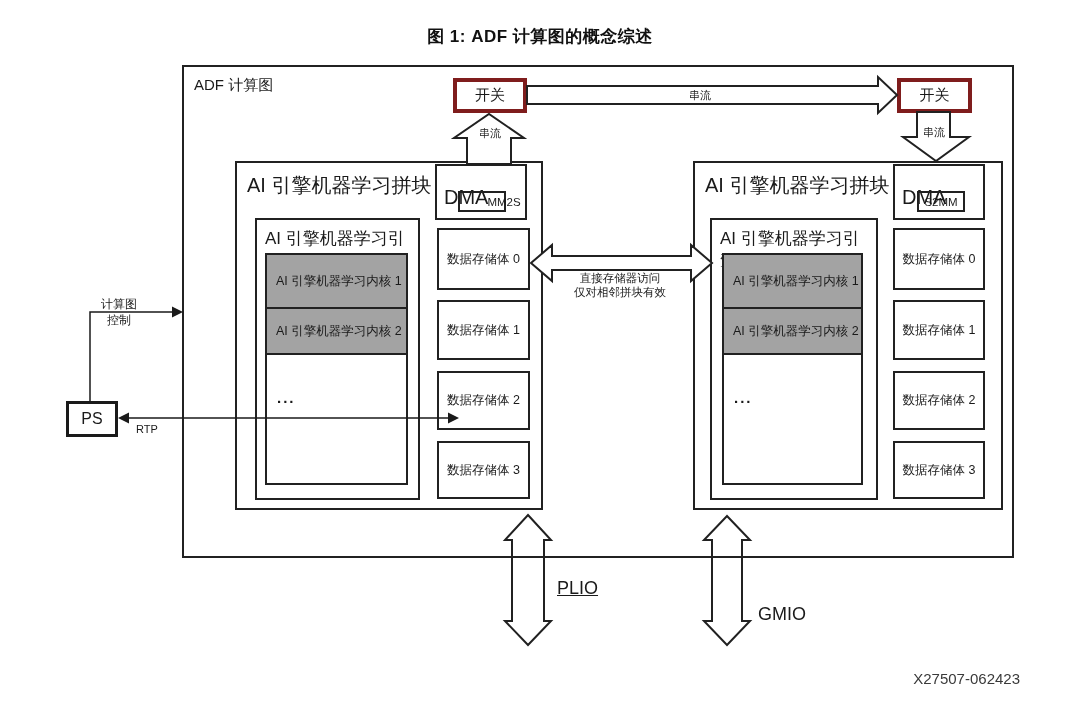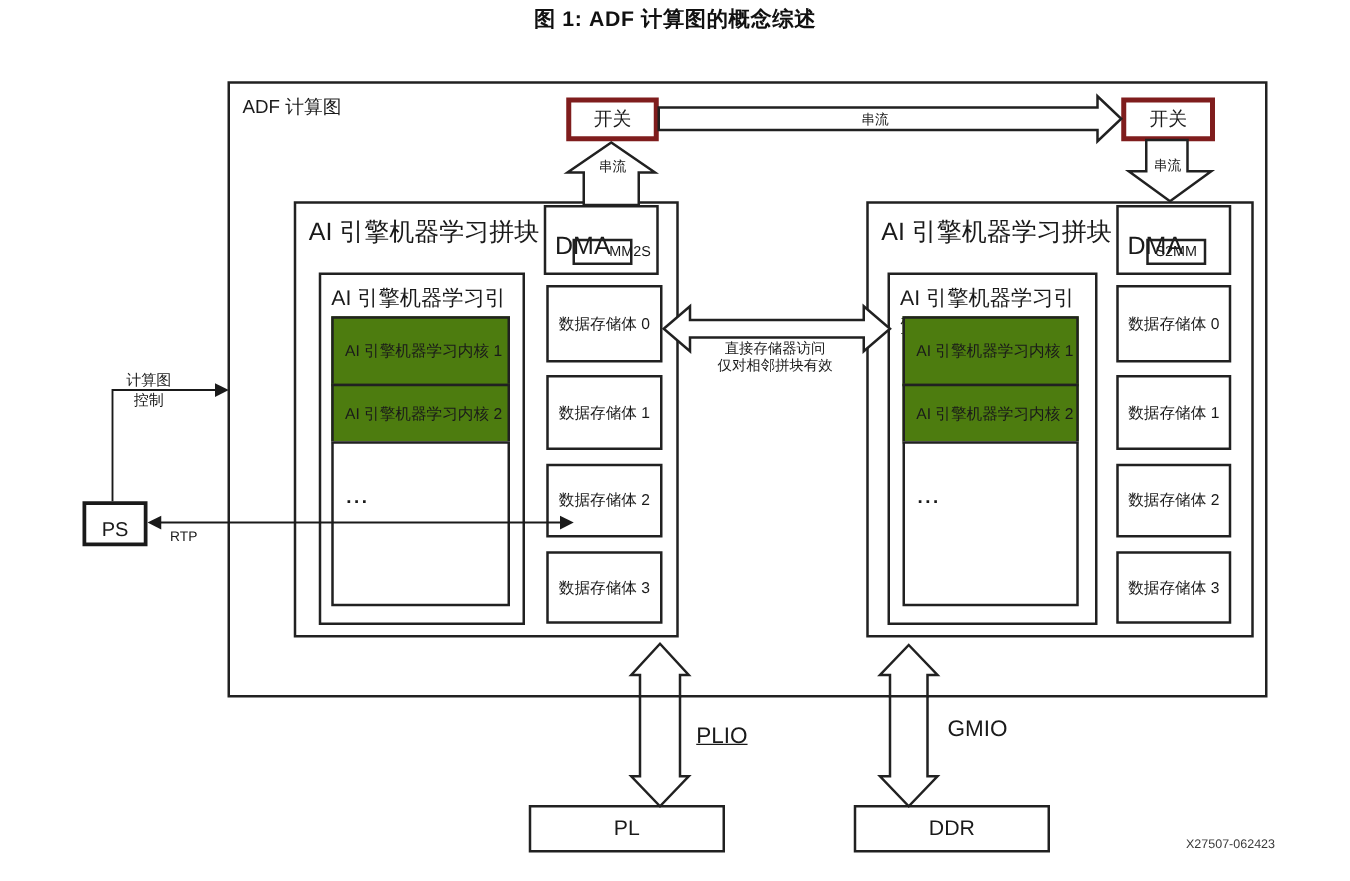--- a/index.html
+++ b/index.html
@@ -1,38 +1,38 @@
 <!DOCTYPE html>
 <html><head>
 <meta charset="utf-8">
 <style>
   html,body{margin:0;padding:0;background:#ffffff;}
   .stage{position:relative;width:1080px;height:705px;background:#fff;overflow:hidden;
          font-family:"Liberation Sans","DejaVu Sans",sans-serif;color:#1a1a1a;}
   .abs{position:absolute;box-sizing:border-box;}
   .box{border:2px solid #212121;background:#fff;}
   .center{display:flex;align-items:center;justify-content:center;}
-  .fig-title{position:absolute;top:4px;left:0;width:100%;text-align:center;
+  .fig-title{position:absolute;top:25px;left:0;width:100%;text-align:center;
              font-size:17px;font-weight:bold;color:#111;letter-spacing:.5px;}
   .outer-label{display:inline-block;padding:9px 0 0 10px;font-size:15px;}
   .tile-label{display:inline-block;padding:9px 0 0 10px;font-size:20px;}
   .dma-label{display:inline-block;padding:20px 0 0 7px;font-size:20px;}
   .chan{border:2px solid #212121;font-size:11.5px;}
   .engine-label{display:inline-block;padding:7px 0 0 8px;font-size:17px;}
-  .kernel{border:2px solid #212121;background:#4d7c0f;font-size:12.5px;
+  .kernel{border:2px solid #212121;background:#a3a3a3;font-size:12.5px;
           display:flex;align-items:center;padding-left:9px;}
   .dots-cell{border:2px solid #212121;background:#fff;font-size:15px;font-weight:bold;
              letter-spacing:2px;padding:34px 0 0 10px;}
   .bank{border:2px solid #212121;background:#fff;font-size:12.5px;}
   .switch{border:4px solid #7f1d1d;background:#fff;font-size:15px;}
-  .ps{border:3px solid #1a1a1a;background:#fff;font-size:16px;align-items:flex-end;}
+  .ps{border:3px solid #1a1a1a;background:#fff;font-size:16px;}
   .bottom-box{border:2px solid #212121;background:#fff;font-size:17px;}
   .io-label{position:absolute;font-size:18px;color:#1a1a1a;}
   .fig-id{position:absolute;left:900px;top:670px;width:120px;text-align:right;
-          font-size:10px;color:#3a3a3a;}
+          font-size:15px;color:#3a3a3a;}
   svg.connectors{position:absolute;left:0;top:0;pointer-events:none;}
   svg.connectors text{font-family:"Liberation Sans","DejaVu Sans",sans-serif;fill:#1a1a1a;}
   .block-arrow{fill:#ffffff;stroke:#212121;stroke-width:2;}
   .thin{stroke:#1a1a1a;stroke-width:1.5;fill:none;}
   .head{fill:#1a1a1a;stroke:none;}
 </style>
 </head>
 <body>
 
 <div class="stage">
@@ -118,29 +118,23 @@
   <div class="abs bank center" style="left:893px;top:371px;width:92px;height:59px;">
     <span>数据存储体 2</span>
   </div>
   <div class="abs bank center" style="left:893px;top:441px;width:92px;height:58px;">
     <span>数据存储体 3</span>
   </div>
 
   <div class="abs ps center" style="left:66px;top:401px;width:52px;height:36px;">
     <span>PS</span>
   </div>
-  <div class="abs bottom-box center" style="left:423px;top:644px;width:157px;height:38px;">
-    <span>PL</span>
-  </div>
-  <div class="abs bottom-box center" style="left:683px;top:644px;width:157px;height:38px;">
-    <span>DDR</span>
-  </div>
 
   <div class="io-label" style="left:557px;top:578px;text-decoration:underline;">PLIO</div>
-  <div class="io-label" style="left:758px;top:573px;text-align:center;">GMIO</div>
+  <div class="io-label" style="left:758px;top:604px;text-align:center;">GMIO</div>
 
   <div class="fig-id">X27507-062423</div>
 
   <svg class="connectors" width="1080" height="705" viewBox="0 0 1080 705">
 
     <polygon class="block-arrow" points="527,86 878,86 878,77 897,95 878,113 878,104 527,104"></polygon>
 
     <polygon class="block-arrow" points="467,164 467,138 454,138 489,114 524,138 511,138 511,164"></polygon>
 
     <polygon class="block-arrow" points="917,112 917,137 903,137 936,161 969,137 950,137 950,112"></polygon>

